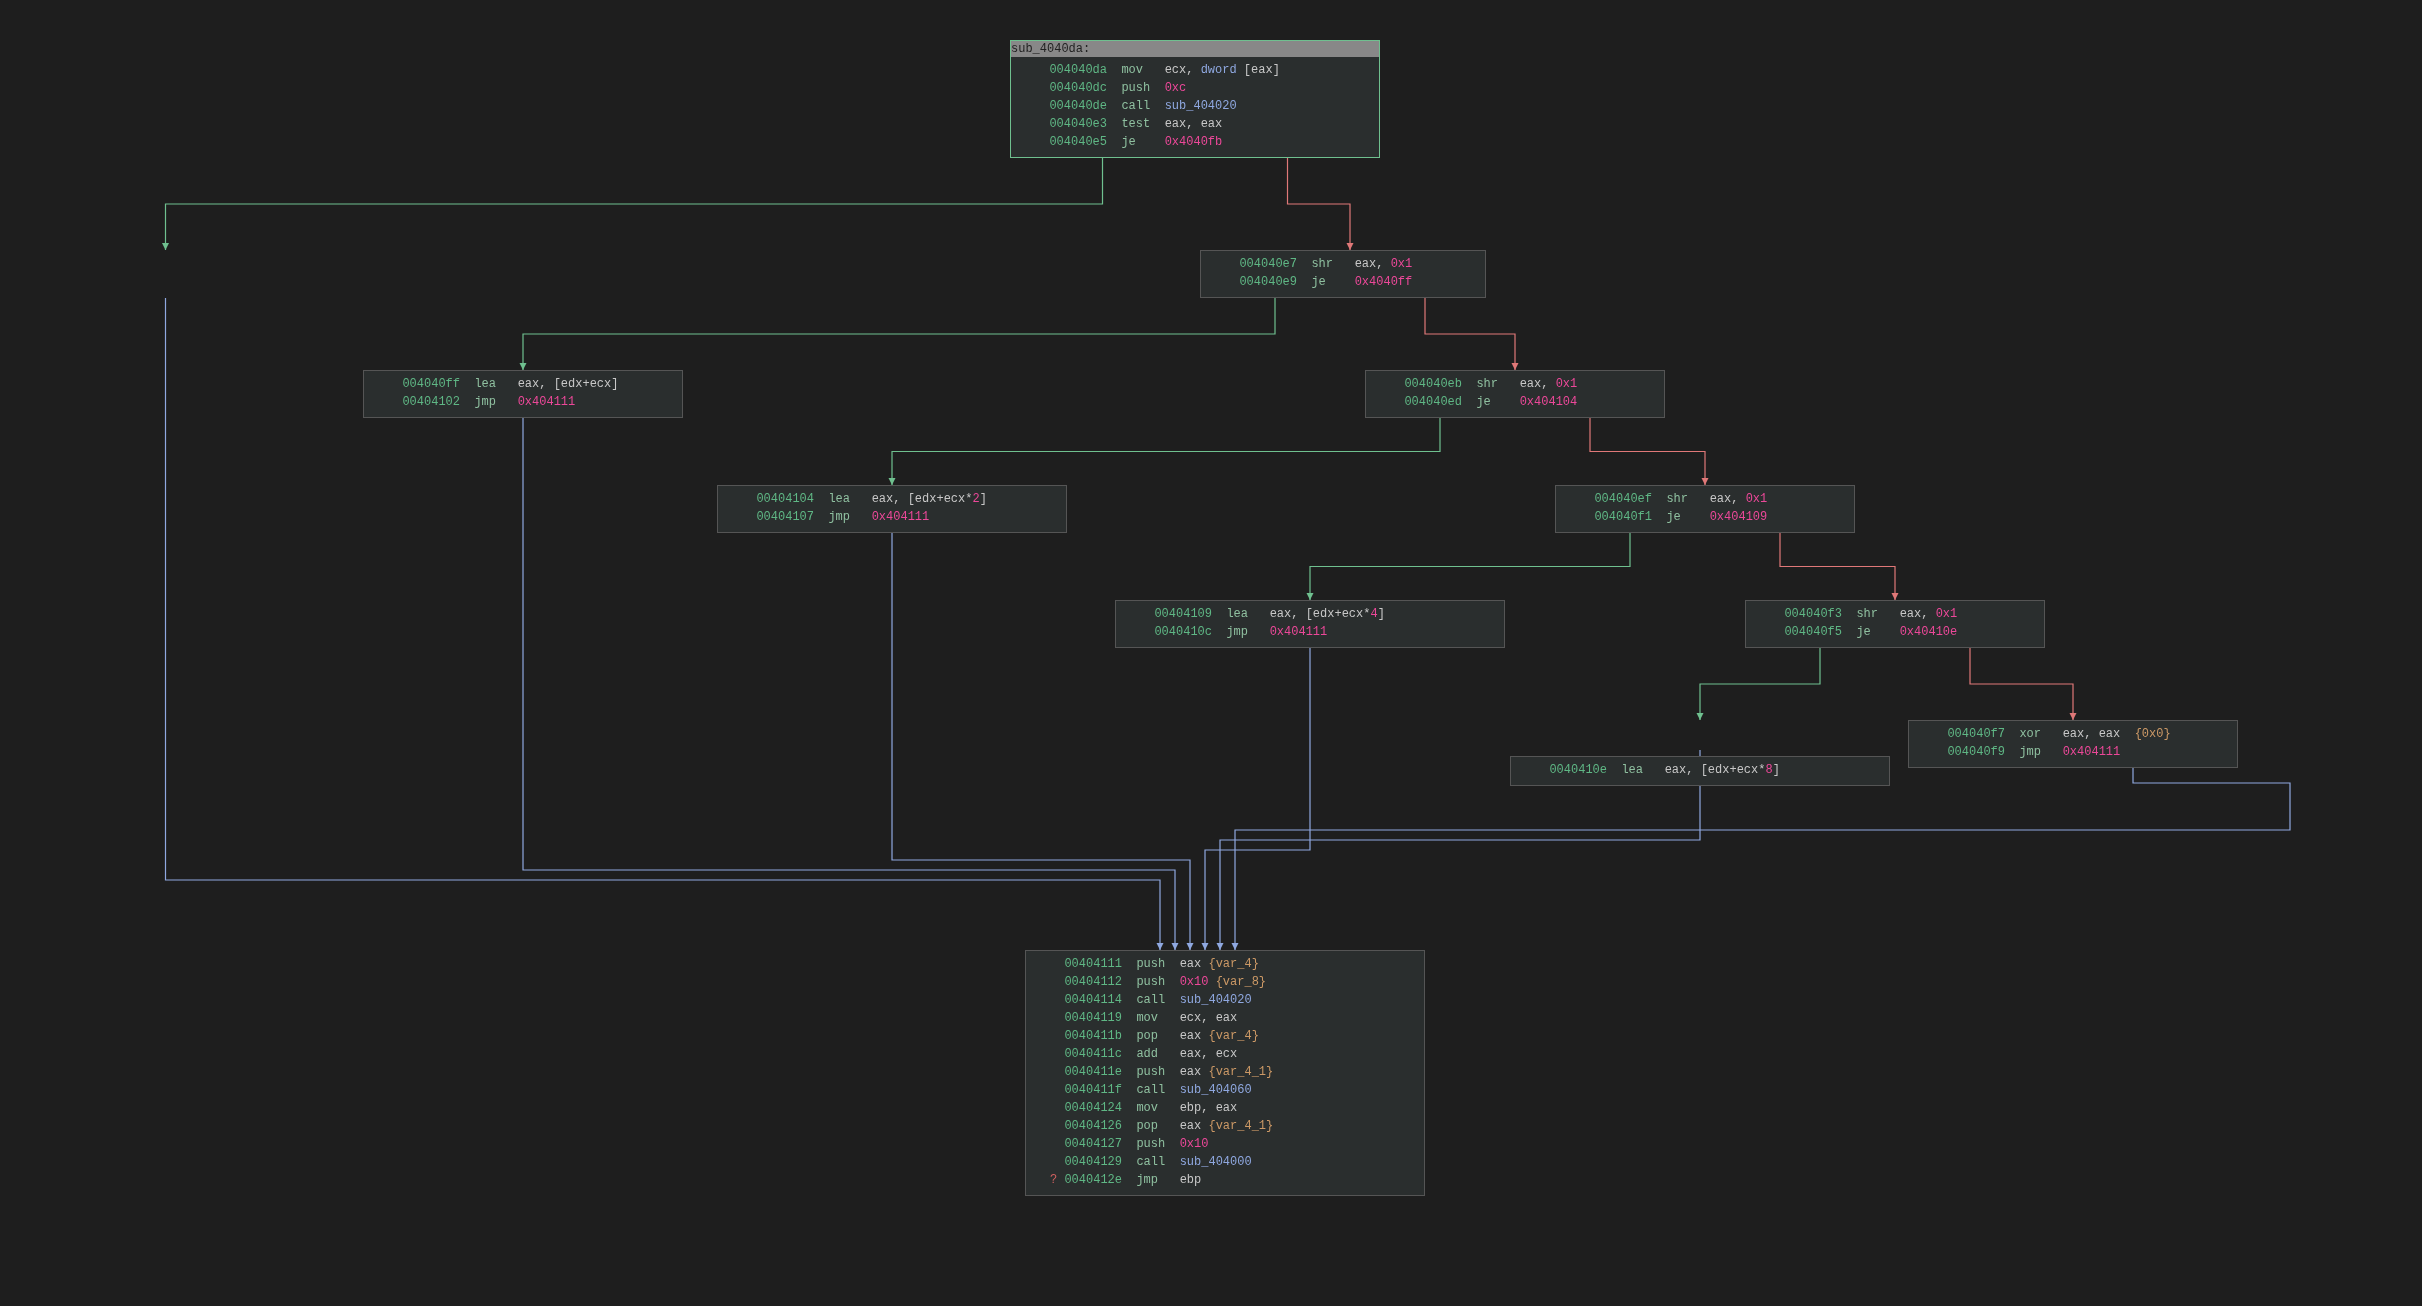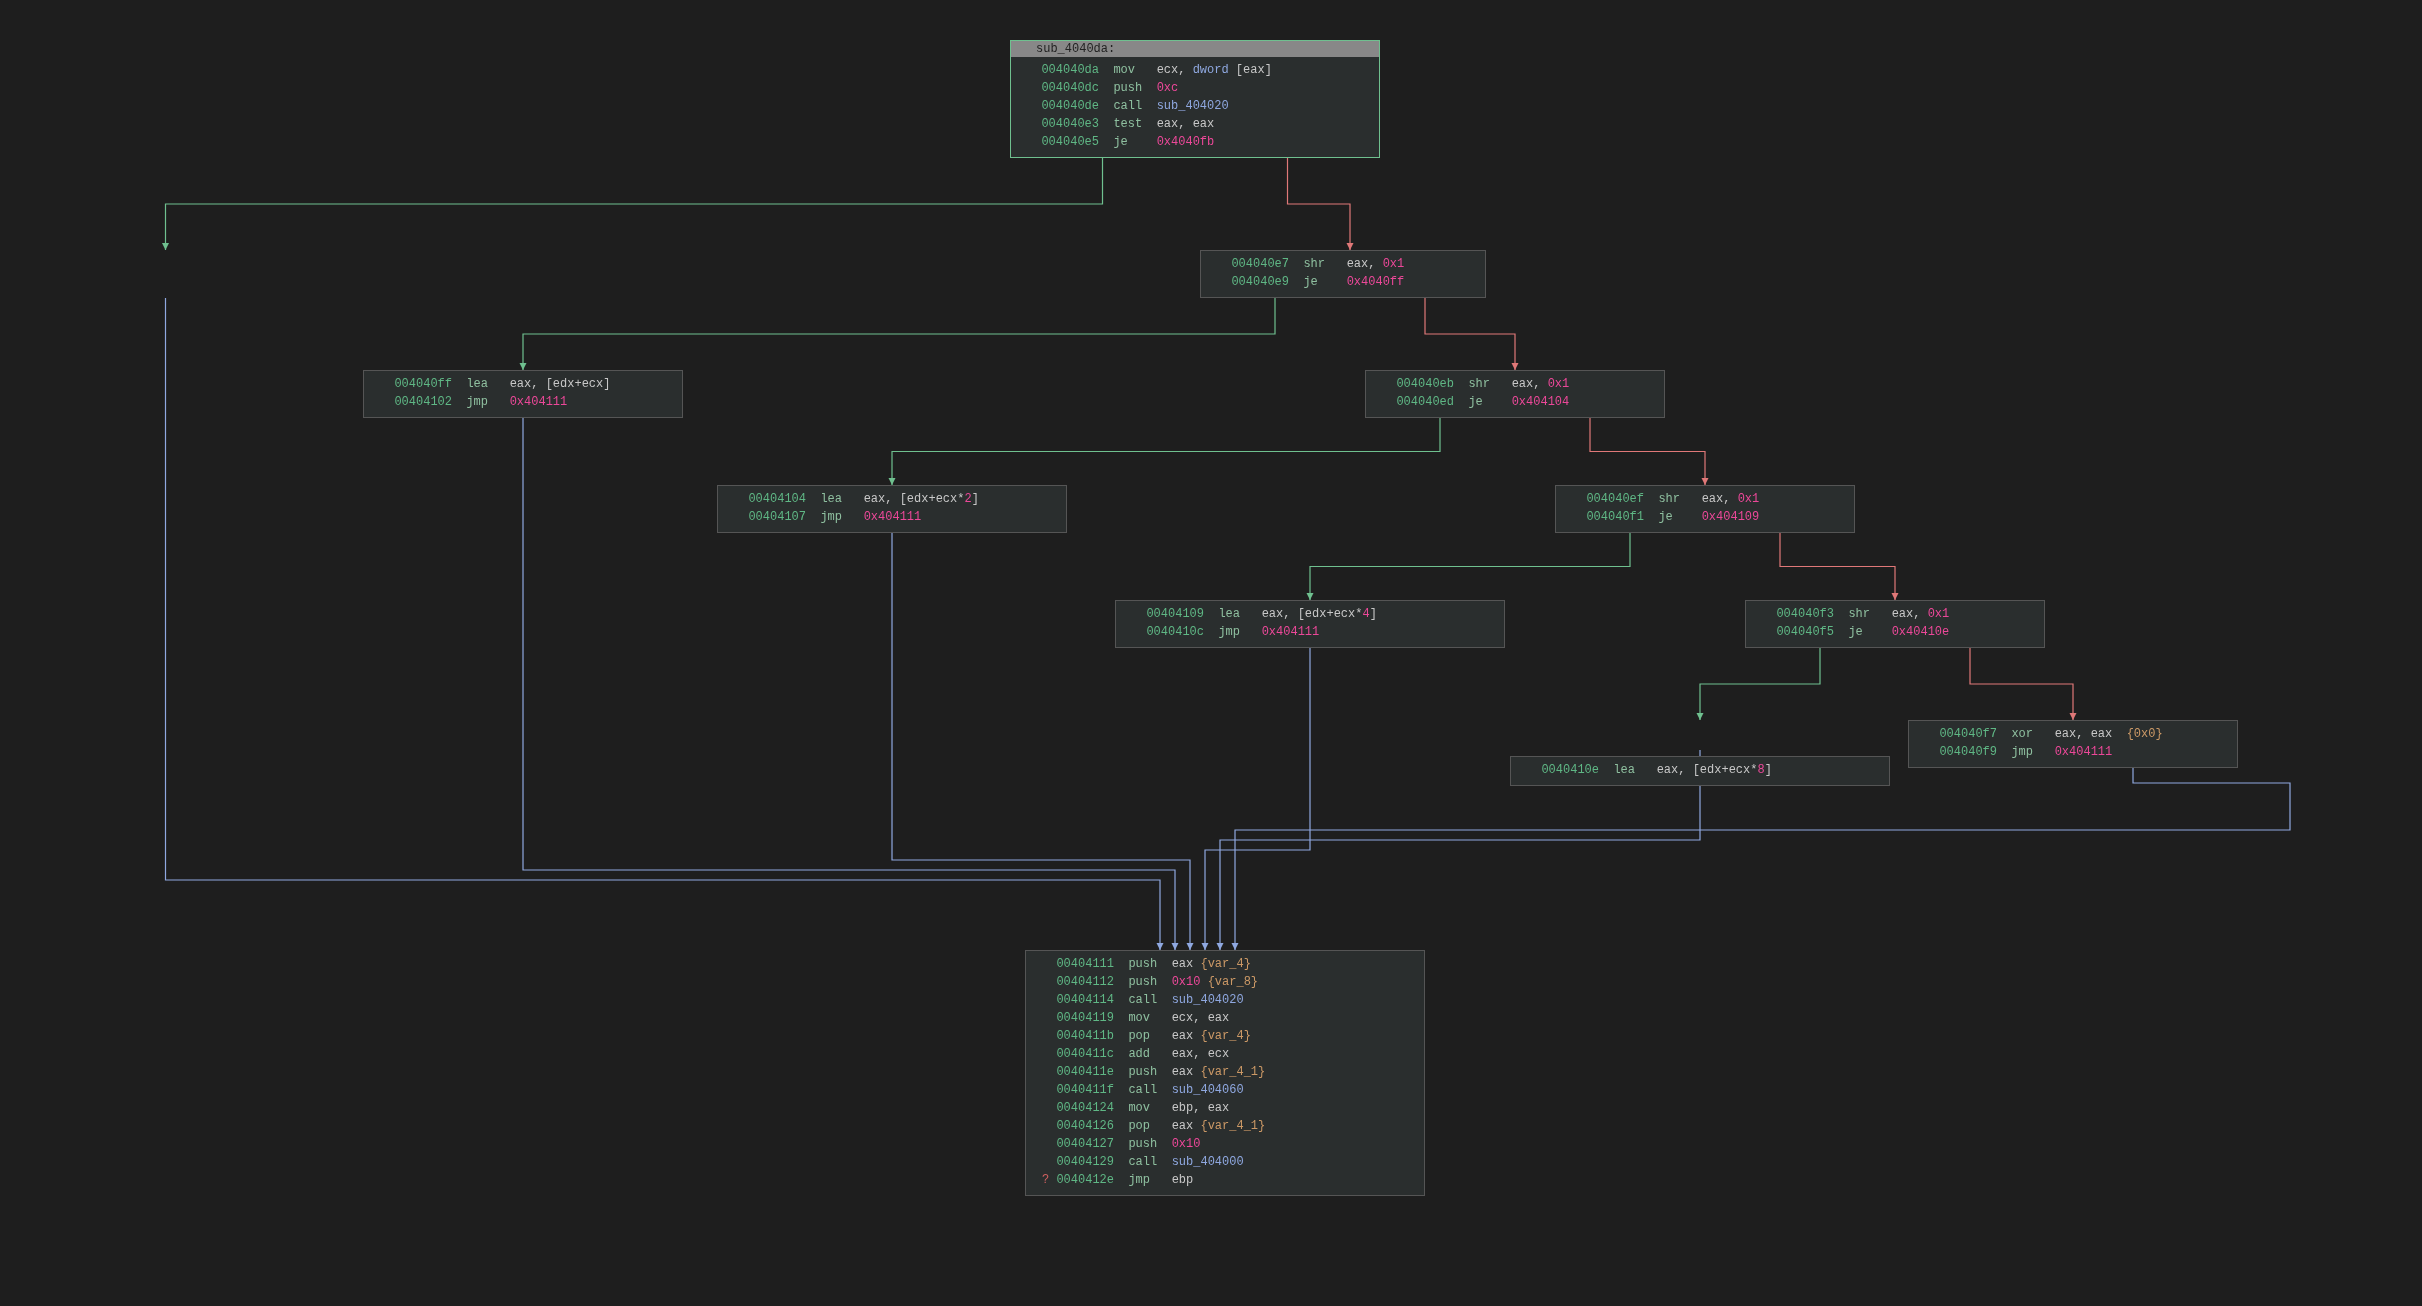--- a/index.html
+++ b/index.html
@@ -19,25 +19,25 @@
   .block {
     position: absolute;
     background: #2a2e2e;
     border: 1px solid #555;
     padding: 0;
   }
   .block.highlight { border-color: #6fc08f; }
   .block-title {
     background: #888;
     color: #222;
-    padding: 1px 25px;
+    padding: 1px 0;
     font-weight: normal;
   }
   .block-body {
-    padding: 4px 8px 6px 16px;
+    padding: 4px 8px 6px 24px;
   }
   .line {
     white-space: pre;
     line-height: 1.5;
   }
   .addr { color: #5fb785; }
   .mnem { color: #8fc0a0; }
   .op   { color: #c8c8c8; }
   .num  { color: #ec4899; }
   .ref  { color: #8fa8e0; }

